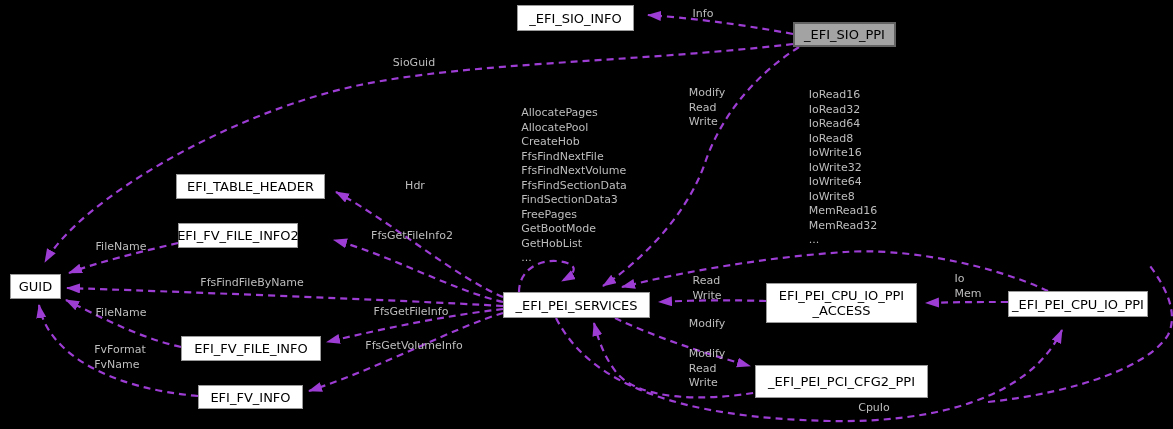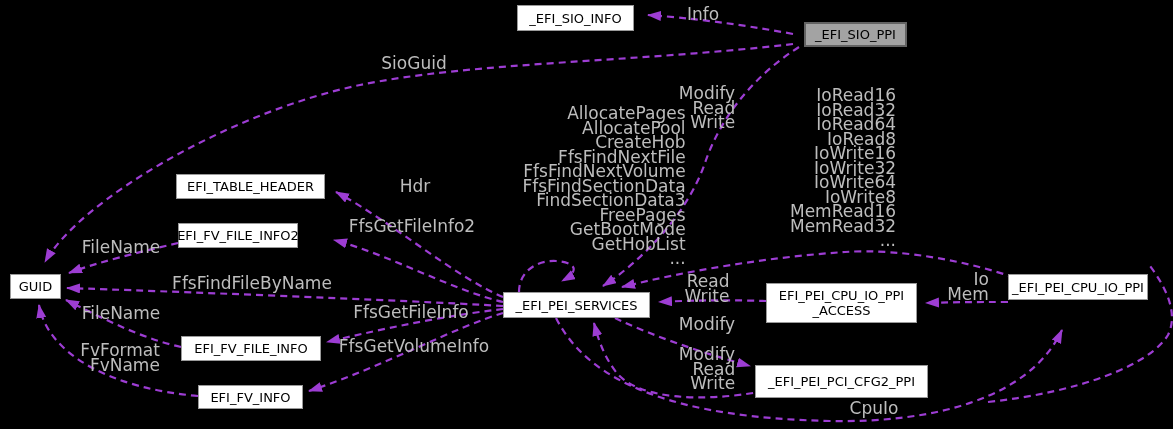--- a/index.html
+++ b/index.html
@@ -3,23 +3,23 @@
 <meta charset="utf-8">
 <style>
   html,body{margin:0;padding:0;background:#000;}
   #canvas{position:relative;width:1173px;height:429px;background:#000;overflow:hidden;
           font-family:"DejaVu Sans","Liberation Sans",sans-serif;}
   #edges{position:absolute;left:0;top:0;width:1173px;height:429px;}
   .node{position:absolute;display:flex;align-items:center;justify-content:center;
         background:#fff;border:1.6px solid #9a9a9a;color:#000;font-size:13px;
         text-align:center;white-space:pre-line;line-height:15px;box-sizing:border-box;
         z-index:2;cursor:pointer;}
-  .node.hl{background:#a3a3a3;border:2px solid #636363;margin-left:11px;}
-  .elabel{position:absolute;transform:translate(-50%,-50%);color:#bdbdbd;font-size:17px;
-          line-height:14.5px;text-align:right;white-space:pre-line;z-index:3;}
+  .node.hl{background:#a3a3a3;border:2px solid #636363;}
+  .elabel{position:absolute;transform:translate(-50%,-50%);color:#bdbdbd;font-size:11px;
+          line-height:14.5px;text-align:left;white-space:pre-line;z-index:3;}
 </style>
 </head>
 <body>
 
 <div id="canvas">
 
   <svg id="edges" viewBox="0 0 1173 429" xmlns="http://www.w3.org/2000/svg">
     <defs>
       <marker id="arrow" markerUnits="userSpaceOnUse" markerWidth="16" markerHeight="12" refX="13" refY="5" orient="auto">
         <polygon points="0,0 14,5 0,10" fill="#9d3dd3"></polygon>
@@ -51,52 +51,52 @@
   <div class="node" style="left:517px;top:5px;width:117px;height:26px">_EFI_SIO_INFO</div>
   <div class="node hl" style="left:793px;top:22px;width:103px;height:25px">_EFI_SIO_PPI</div>
   <div class="node" style="left:176px;top:174px;width:149px;height:25px">EFI_TABLE_HEADER</div>
   <div class="node" style="left:178px;top:223px;width:120px;height:25px">EFI_FV_FILE_INFO2</div>
   <div class="node" style="left:10px;top:274px;width:51px;height:25px">GUID</div>
   <div class="node" style="left:181px;top:336px;width:140px;height:25px">EFI_FV_FILE_INFO</div>
   <div class="node" style="left:503px;top:292px;width:147px;height:26px">_EFI_PEI_SERVICES</div>
   <div class="node" style="left:198px;top:385px;width:105px;height:24px">EFI_FV_INFO</div>
   <div class="node" style="left:766px;top:283px;width:151px;height:40px">EFI_PEI_CPU_IO_PPI
 _ACCESS</div>
-  <div class="node" style="left:1008px;top:274px;width:140px;height:26px">_EFI_PEI_CPU_IO_PPI</div>
+  <div class="node" style="left:1008px;top:291px;width:140px;height:26px">_EFI_PEI_CPU_IO_PPI</div>
   <div class="node" style="left:755px;top:365px;width:173px;height:33px">_EFI_PEI_PCI_CFG2_PPI</div>
 
   <div class="elabel" style="left:703px;top:14px">Info</div>
   <div class="elabel" style="left:414px;top:63px">SioGuid</div>
   <div class="elabel" style="left:707px;top:108px">Modify
 Read
 Write</div>
   <div class="elabel" style="left:843px;top:168px">IoRead16
 IoRead32
 IoRead64
 IoRead8
 IoWrite16
 IoWrite32
 IoWrite64
 IoWrite8
 MemRead16
 MemRead32
 ...</div>
-  <div class="elabel" style="left:604px;top:186px">AllocatePages
+  <div class="elabel" style="left:574px;top:186px">AllocatePages
 AllocatePool
 CreateHob
 FfsFindNextFile
 FfsFindNextVolume
 FfsFindSectionData
 FindSectionData3
 FreePages
 GetBootMode
 GetHobList
 ...</div>
   <div class="elabel" style="left:415px;top:186px">Hdr</div>
-  <div class="elabel" style="left:412px;top:226px">FfsGetFileInfo2</div>
+  <div class="elabel" style="left:412px;top:236px">FfsGetFileInfo2</div>
   <div class="elabel" style="left:121px;top:247px">FileName</div>
   <div class="elabel" style="left:252px;top:283px">FfsFindFileByName</div>
   <div class="elabel" style="left:121px;top:313px">FileName</div>
   <div class="elabel" style="left:120px;top:357px">FvFormat
 FvName</div>
   <div class="elabel" style="left:411px;top:312px">FfsGetFileInfo</div>
   <div class="elabel" style="left:414px;top:346px">FfsGetVolumeInfo</div>
   <div class="elabel" style="left:707px;top:288px">Read
 Write</div>
   <div class="elabel" style="left:707px;top:324px">Modify</div>

